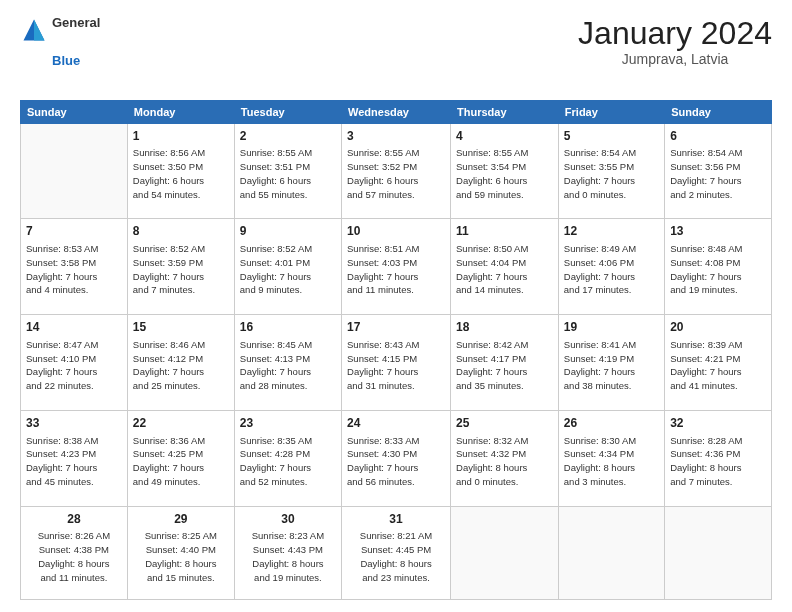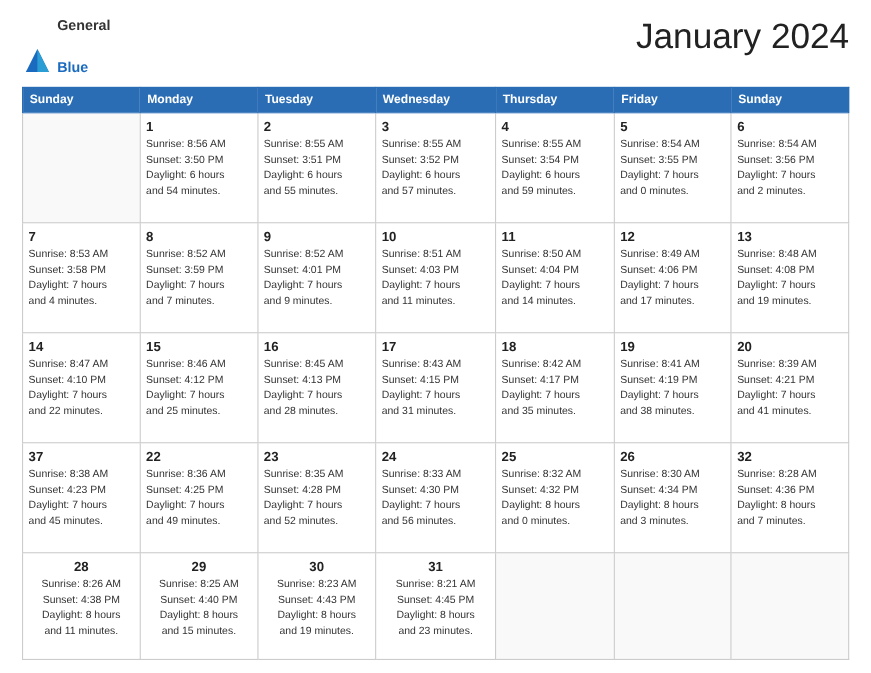--- a/index.html
+++ b/index.html
@@ -18,21 +18,21 @@
       flex-direction: column;
     }
     .header {
       display: flex;
       justify-content: space-between;
       align-items: flex-start;
       margin-bottom: 10px;
     }
     .logo {
       display: flex;
-      align-items: flex-end;
+      align-items: flex-start;
       gap: 4px;
     }
     .logo-text {
       display: flex;
       flex-direction: column;
       line-height: 1.1;
     }
     .logo-general {
       font-size: 13px;
       font-weight: bold;
@@ -59,20 +59,21 @@
     }
     .subtitle {
       font-size: 14px;
       color: #555;
     }
     .calendar {
       flex: 1;
       border-collapse: collapse;
       width: 100%;
       font-size: 10px;
+      margin-top: 21px;
     }
     .calendar thead tr th {
       background: #2a6db5;
       color: #fff;
       text-align: left;
       padding: 5px 6px;
       font-size: 11px;
       font-weight: 600;
       border: 1px solid #2a6db5;
     }
@@ -115,20 +116,21 @@
         <polygon points="16,4 28,28 4,28" fill="#1a6bbf"></polygon>
         <polygon points="16,4 28,28 16,28" fill="#2a9dd4"></polygon>
       </svg>
       <div class="logo-text">
         <span class="logo-general">General</span>
         <span class="logo-blue">Blue</span>
       </div>
     </div>
     <div class="title-block">
       <div class="month-title">January 2024</div>
+      <div class="subtitle">Jumprava, Latvia</div>
     </div>
   </div>
 
   <table class="calendar">
     <thead>
       <tr>
       <th>Sunday</th>
           <th>Monday</th>
           <th>Tuesday</th>
           <th>Wednesday</th>
@@ -220,21 +222,21 @@
             <span class="day-num">19</span>
             <div class="day-info">Sunrise: 8:41 AM<br>Sunset: 4:19 PM<br>Daylight: 7 hours<br>and 38 minutes.</div>
           </td>
           <td>
             <span class="day-num">20</span>
             <div class="day-info">Sunrise: 8:39 AM<br>Sunset: 4:21 PM<br>Daylight: 7 hours<br>and 41 minutes.</div>
           </td>
         </tr>
         <tr>
           <td>
-            <span class="day-num">37</span>
+            <span class="day-num">33</span>
             <div class="day-info">Sunrise: 8:38 AM<br>Sunset: 4:23 PM<br>Daylight: 7 hours<br>and 45 minutes.</div>
           </td>
           <td>
             <span class="day-num">22</span>
             <div class="day-info">Sunrise: 8:36 AM<br>Sunset: 4:25 PM<br>Daylight: 7 hours<br>and 49 minutes.</div>
           </td>
           <td>
             <span class="day-num">23</span>
             <div class="day-info">Sunrise: 8:35 AM<br>Sunset: 4:28 PM<br>Daylight: 7 hours<br>and 52 minutes.</div>
           </td>

